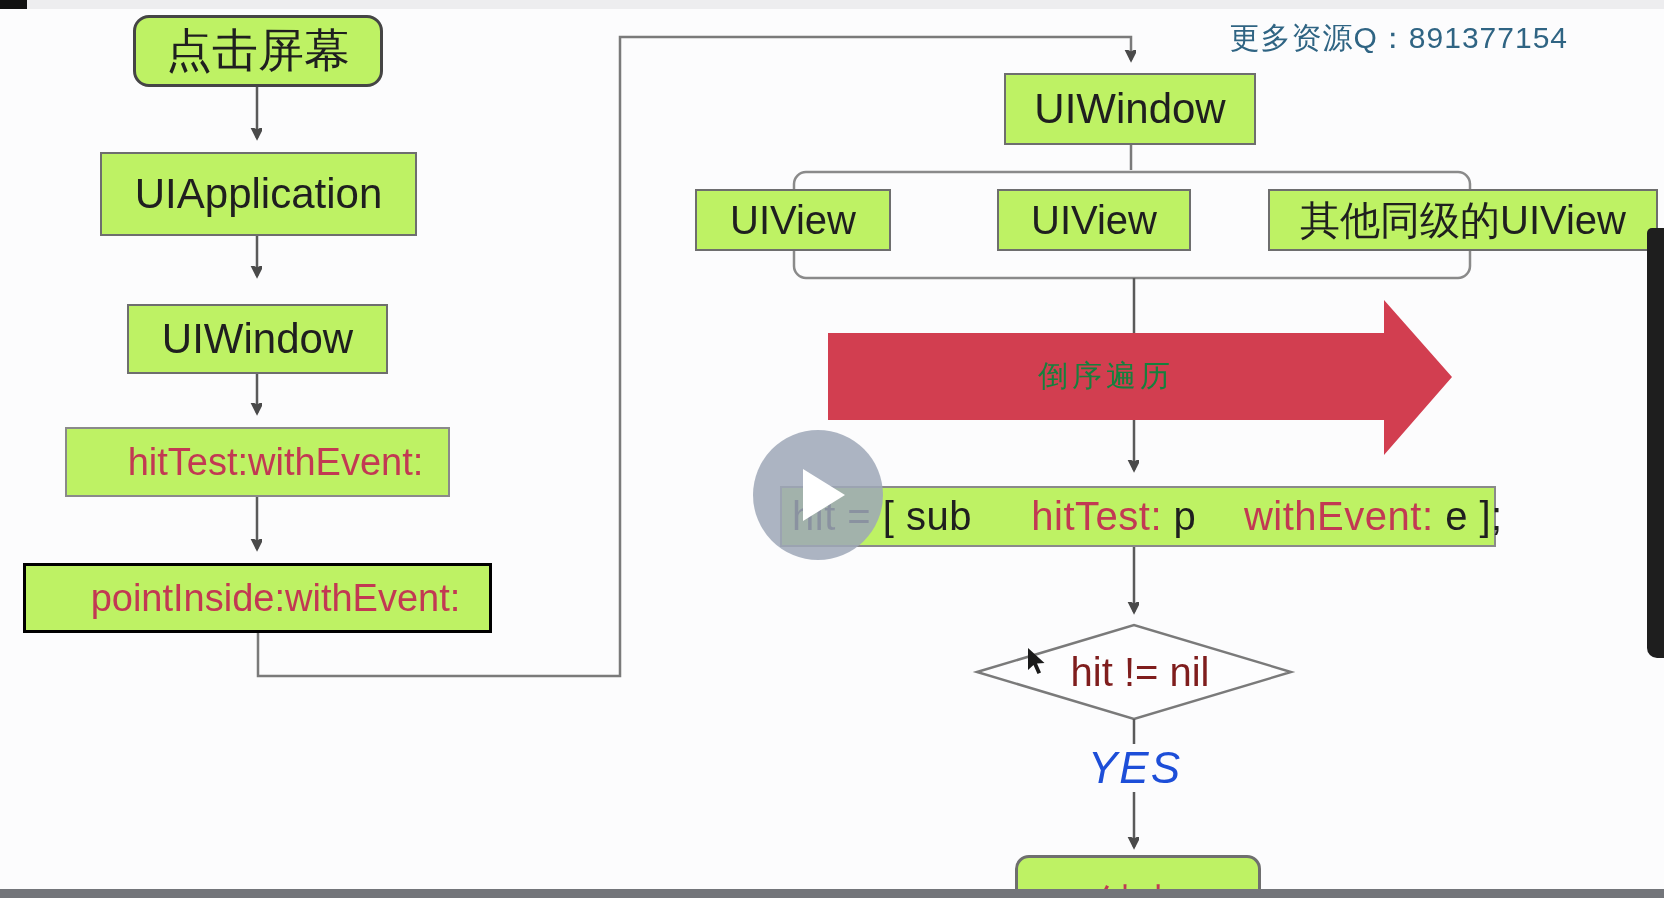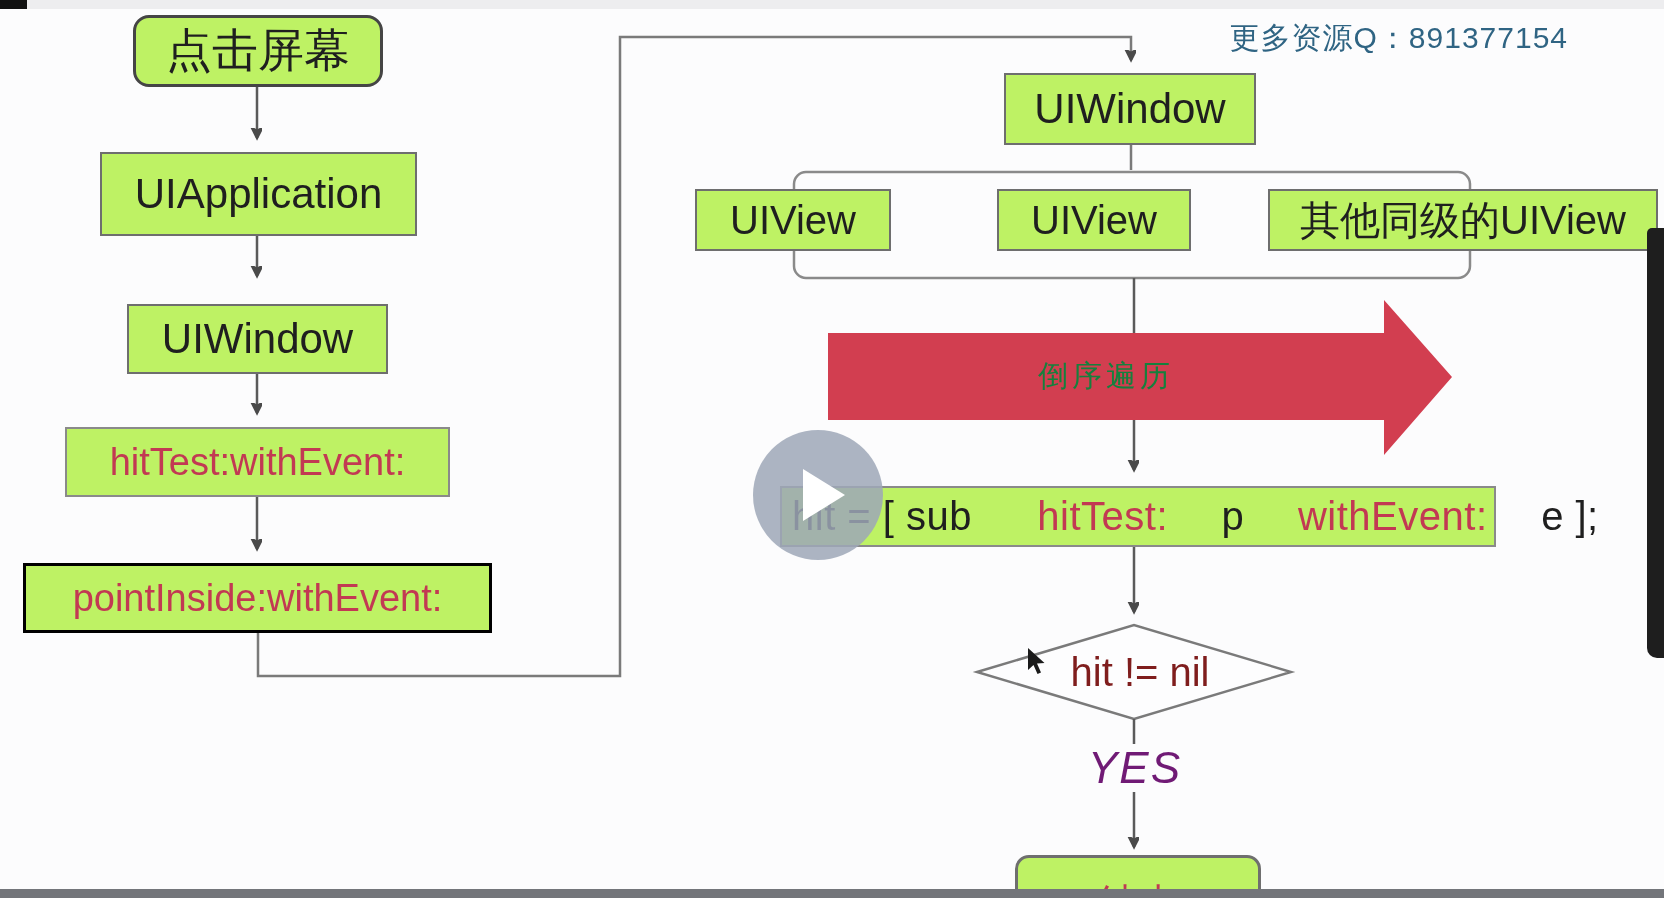--- a/index.html
+++ b/index.html
@@ -11,48 +11,48 @@
   }
   .layer{position:absolute;left:0;top:0;width:1664px;height:898px;}
   #wires{z-index:1;pointer-events:none;}
   .node{
     position:absolute;display:flex;align-items:center;justify-content:center;
     background:#bef264;color:#1f1f1f;z-index:2;box-sizing:border-box;
     white-space:nowrap;
   }
   .rect{border:2px solid #6e6e6e;}
   .rounded{border:3px solid #454545;border-radius:16px;}
-  .red-text{color:#c23953;}
+  .red-text{color:#c23953;padding-left:36px;}
   .node-tap{left:133px;top:15px;width:250px;height:72px;font-size:46px;}
   .node-uiapplication{left:100px;top:152px;width:317px;height:84px;font-size:42px;}
   .node-uiwindow{left:127px;top:304px;width:261px;height:70px;font-size:42px;}
   .node-hittest{left:65px;top:427px;width:385px;height:70px;font-size:38px;border-color:#8a8a8a;}
   .node-pointinside{left:23px;top:563px;width:469px;height:70px;font-size:38px;border:3px solid #000000;}
   .node-subviews{left:1004px;top:73px;width:252px;height:72px;font-size:42px;}
   .node-uiview1{left:695px;top:189px;width:196px;height:62px;font-size:40px;}
   .node-uiview2{left:997px;top:189px;width:194px;height:62px;font-size:40px;}
   .node-othersiblings{left:1268px;top:189px;width:390px;height:62px;font-size:40px;}
   .node-hitline{
     left:780px;top:486px;width:716px;height:61px;font-size:40px;
-    justify-content:flex-start;padding-left:10px;border-color:#8a8a8a;letter-spacing:.5px;gap:42px;
+    justify-content:flex-start;padding-left:10px;border-color:#8a8a8a;letter-spacing:.5px;
   }
   .node-end{
     left:1015px;top:855px;width:246px;height:70px;font-size:40px;
     border:3px solid #6f6f6f;border-radius:14px;color:#c23953;z-index:3;
     align-items:flex-start;padding-top:18px;
   }
   .diamond-label{
     position:absolute;left:1010px;top:648px;width:260px;height:48px;z-index:2;
     display:flex;align-items:center;justify-content:center;
     font-size:40px;color:#7f1d1d;background:transparent;
   }
   .yes-label{
     position:absolute;left:1040px;top:744px;width:190px;height:48px;z-index:2;
     display:flex;align-items:center;justify-content:center;
-    font-size:44px;font-style:italic;color:#701a75;letter-spacing:2px;
+    font-size:44px;font-style:italic;color:#1d4ed8;letter-spacing:2px;
   }
   .arrow-label{
     position:absolute;left:828px;top:333px;width:556px;height:87px;z-index:3;
     display:flex;align-items:center;justify-content:center;
     font-size:30px;color:#15803d;letter-spacing:4px;
   }
   .watermark{
     position:absolute;right:96px;top:18px;z-index:4;
     font-size:30px;color:#0c4a6e;opacity:.85;letter-spacing:1px;
   }

